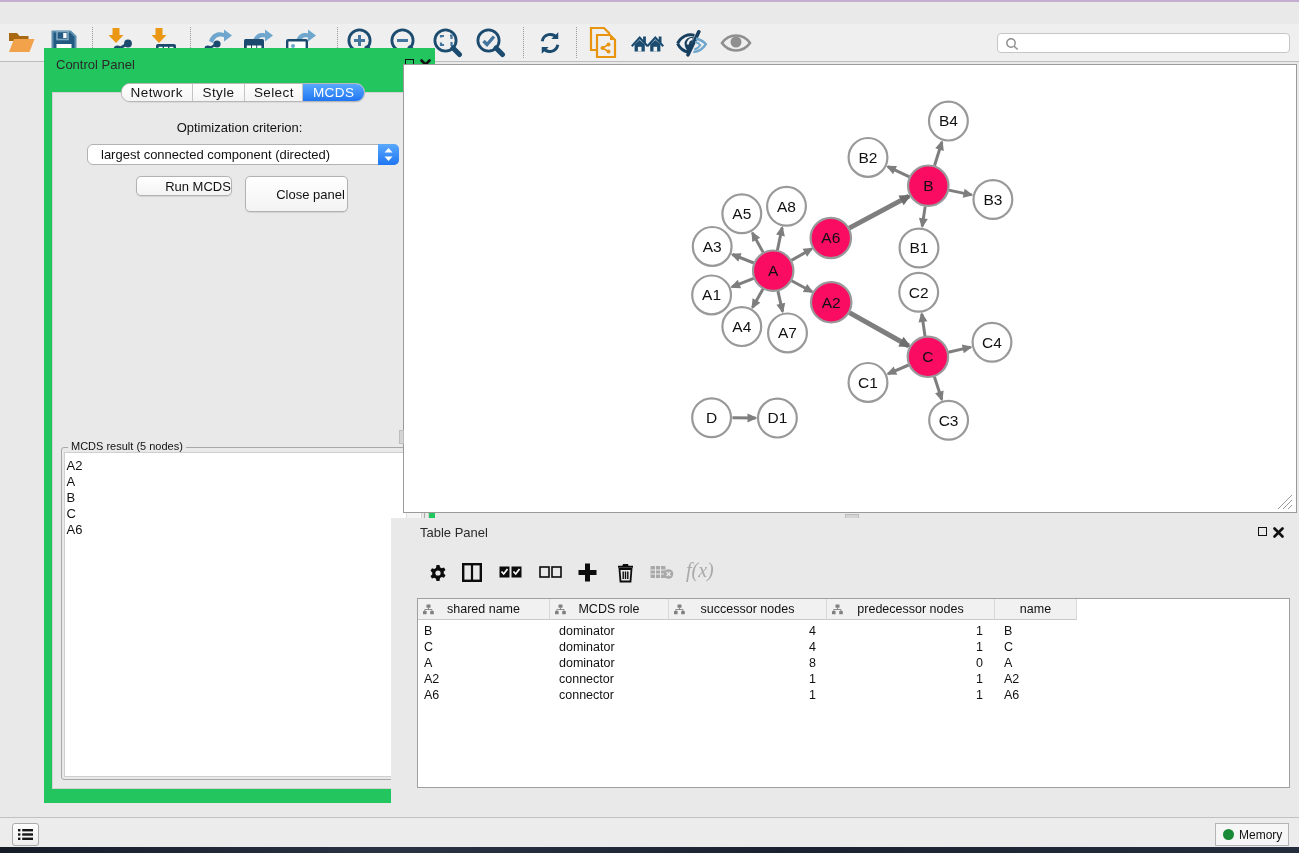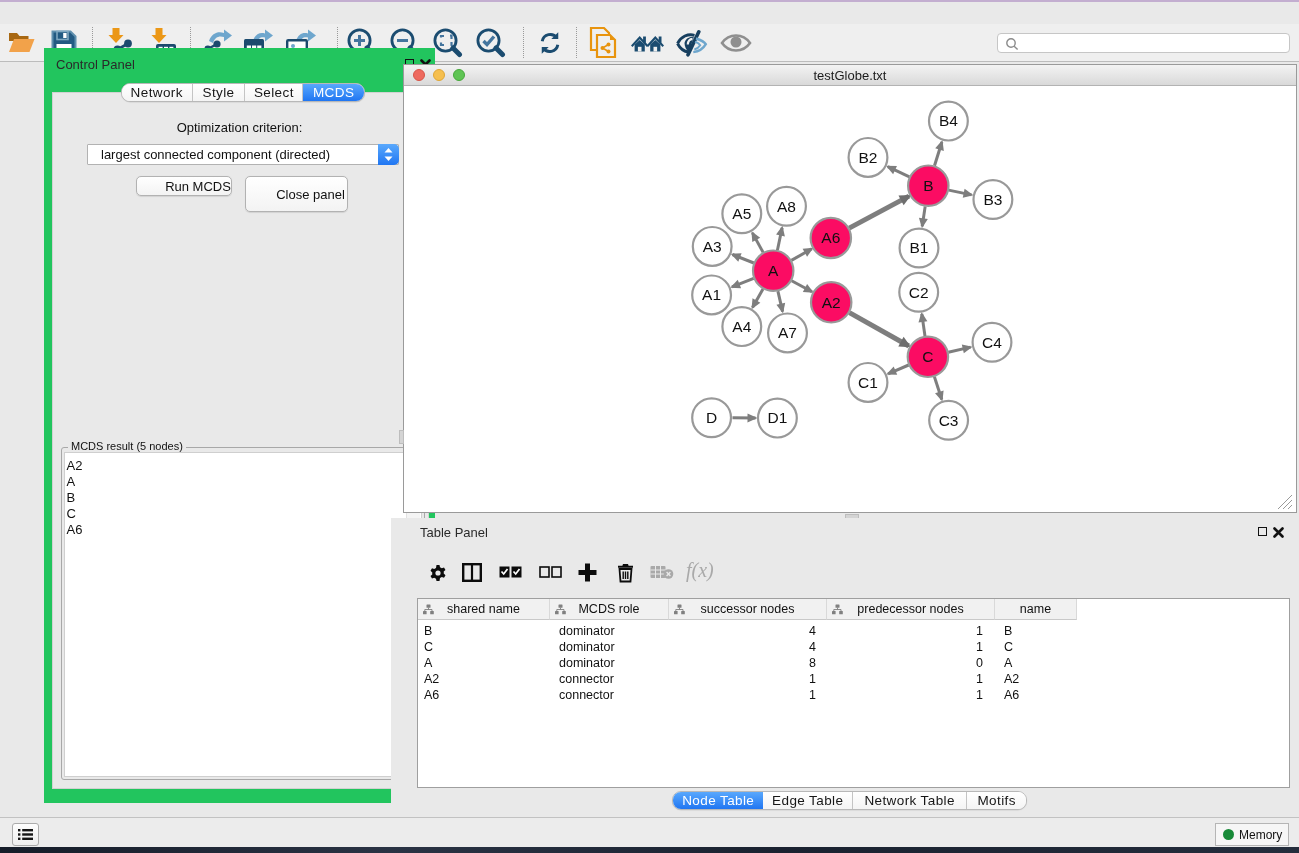--- a/index.html
+++ b/index.html
@@ -39,21 +39,21 @@
 .seg { height:100%; display:flex; align-items:center; justify-content:center;
   font-size:13.5px; letter-spacing:0.4px; color:#161616; background:linear-gradient(#ffffff,#f4f4f4);
   border-right:1px solid #c4c4c4; }
 .seg:last-child { border-right:none; }
 .seg.sel { background:linear-gradient(#59a8fd,#2076f2); color:#fff; border-right:none; }
 
 
 #cpcontent { position:absolute; left:8px; top:44px; width:377px; height:697px;
   border:1px solid #d2d2d2; background:#e9e9e9; }
 
-.combo { position:absolute; background:#fff; border:1px solid #b2b2b2; border-radius:1px;
+.combo { position:absolute; background:#fff; border:1px solid #b2b2b2; border-radius:6px;
   font-size:13px; color:#111; }
 .combo .stepper { position:absolute; right:-1px; top:-1px; bottom:-1px; width:21px;
   background:linear-gradient(#5aa9fd,#2076f2); border-radius:0 5px 5px 0; }
 .btn { position:absolute; background:linear-gradient(#ffffff,#f3f3f3); border:1px solid #b2b2b2;
   border-radius:5px; font-size:13px; color:#111; display:flex; align-items:center;
   justify-content:center; box-shadow:0 0.5px 1px rgba(0,0,0,.1);padding-left:28px; }
 
 
 #fs { position:absolute; left:17px; top:399px; width:364px; height:333px;
   border:1px solid #a8a8a8; border-radius:3px; }
@@ -270,26 +270,20 @@
     <div class="btn" style="left:201px;top:128px;width:103px;height:36px">Close panel</div>
     <div id="fs">
       <div class="lbl">MCDS result (5 nodes)</div>
       <div class="list">
         <div style="padding:5px 0 0 1.5px;line-height:16px">A2<br>A<br>B<br>C<br>A6</div>
         <div class="scroll"></div>
       </div>
     </div>
   </div>
   <div id="netwin">
-    <div id="nettb">
-      <div class="tl r"></div>
-        <div class="tl y"></div>
-        <div class="tl g"></div>
-      <div class="title">testGlobe.txt</div>
-    </div>
     <svg id="graph" style="position:absolute;left:0;top:21px" width="892" height="426" viewBox="403 85 892 426">
       <defs>
         <marker id="ah" markerWidth="12" markerHeight="11" refX="8.5" refY="5" orient="auto" markerUnits="userSpaceOnUse">
           <path d="M0.5 0.5 L10.5 5 L0.5 9.5 Z" fill="#7e7e7e"></path>
         </marker>
         <marker id="ah2" markerWidth="13" markerHeight="12" refX="9.5" refY="6" orient="auto" markerUnits="userSpaceOnUse">
           <path d="M0.5 0.5 L12 6 L0.5 11.5 Z" fill="#6e6e6e"></path>
         </marker>
       </defs>
       <g id="edges" stroke="#7e7e7e" stroke-width="3">
@@ -479,26 +473,20 @@
 <div class="cell" style="left:251px;top:72px;width:147px;text-align:right">1</div>
 <div class="cell" style="left:409px;top:72px;width:156px;text-align:right">1</div>
 <div class="cell" style="left:586px;top:72px;width:70px">A2</div>
 <div class="cell" style="left:6px;top:88px;width:120px">A6</div>
 <div class="cell" style="left:141px;top:88px;width:105px">connector</div>
 <div class="cell" style="left:251px;top:88px;width:147px;text-align:right">1</div>
 <div class="cell" style="left:409px;top:88px;width:156px;text-align:right">1</div>
 <div class="cell" style="left:586px;top:88px;width:70px">A6</div>
 </div>
     
-    <div class="segwrap" style="left:281px;top:273px;width:355px;position:absolute">
-      <div class="seg sel" style="width:91px">Node Table</div>
-      <div class="seg" style="width:90px">Edge Table</div>
-      <div class="seg" style="width:115px">Network Table</div>
-      <div class="seg" style="width:59px">Motifs</div>
-    </div>
   </div>
   <div id="status">
     <div id="listbtn">
       <svg width="15" height="13" viewBox="0 0 15 13">
         <g fill="#161616">
           <rect x="0" y="1" width="2.4" height="2.4"></rect>
             <rect x="4.2" y="1" width="10.8" height="2.4"></rect>
           <rect x="0" y="5.3" width="2.4" height="2.4"></rect>
             <rect x="4.2" y="5.3" width="10.8" height="2.4"></rect>
           <rect x="0" y="9.6" width="2.4" height="2.4"></rect>

